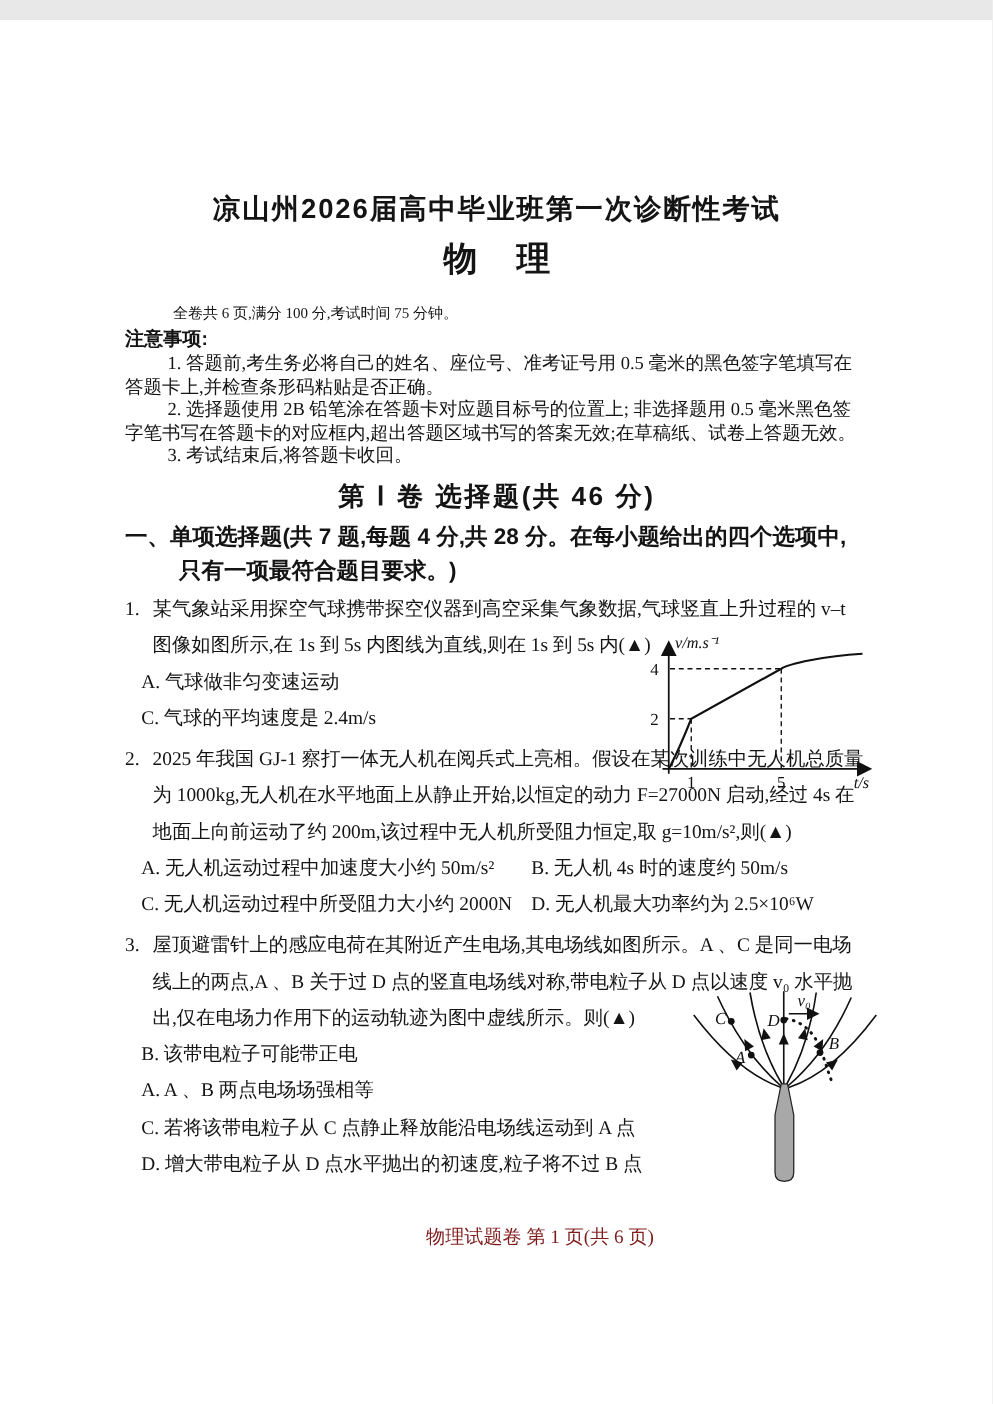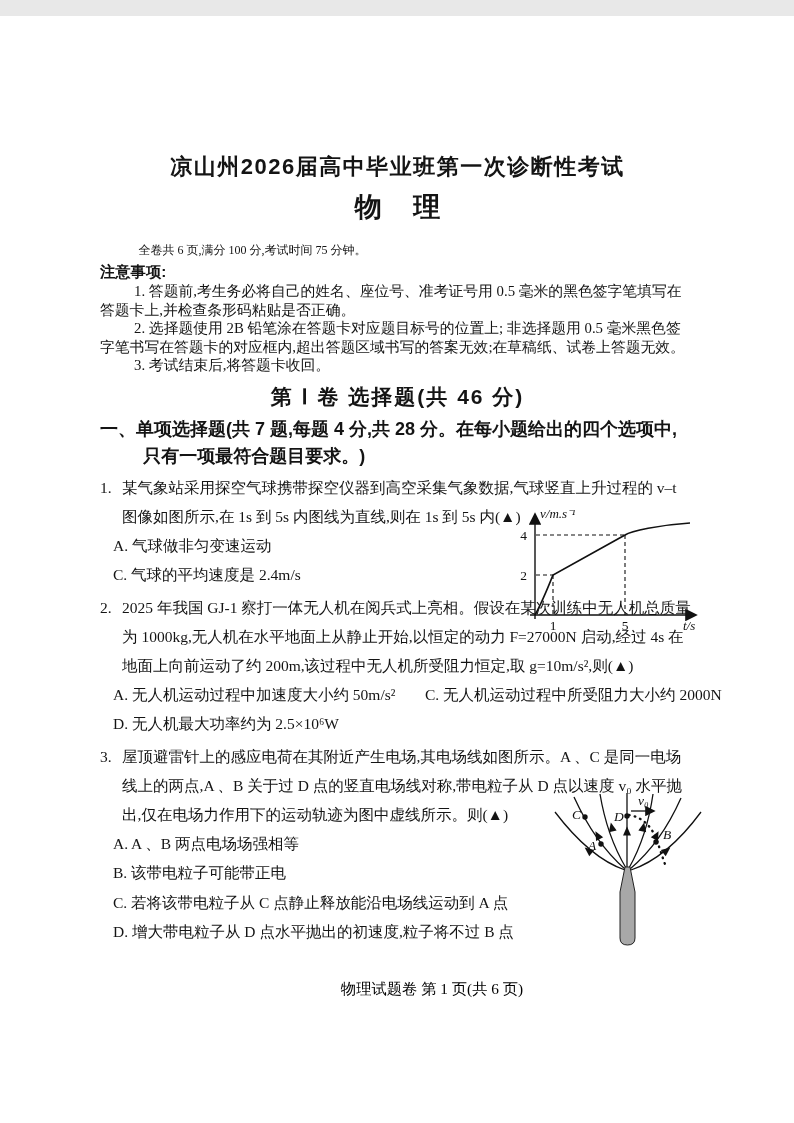--- a/index.html
+++ b/index.html
@@ -41,21 +41,21 @@
   .q-body { flex:1; }
   .opts { margin-left:13px; }
   .opt { line-height:29.5px; white-space:nowrap; }
   .opts-grid { display:grid; grid-template-columns:312px 1fr; margin-left:13px; }
 
   .fig-vt  { position:absolute; right:-10px; top:30px; }
   .fig-rod { position:absolute; right:-22px; top:46px; }
 
   .footer {
     position:absolute; top:963px; left:0; width:100%;
-    text-align:center; text-indent:70px; font-size:15.3px; color:#000000;
+    text-align:center; text-indent:70px; font-size:15.3px; color:#7f1d1d;
   }
 
   svg text { font-family:"Liberation Serif", serif; fill:#111; }
   .axis-label { font-style:italic; font-size:13px; }
   .tick { font-size:13.5px; }
   .pt-label { font-style:italic; font-size:13.5px; }
 </style>
 </head>
 <body>
 
@@ -108,33 +108,34 @@
       </svg>
     </div>
 
     <div class="question">
       <div class="q-row">
         <span class="q-num">2.</span>
         <div class="q-body">2025 年我国 GJ-1 察打一体无人机在阅兵式上亮相。假设在某次训练中无人机总质量为 1000kg,无人机在水平地面上从静止开始,以恒定的动力 F=27000N 启动,经过 4s 在地面上向前运动了约 200m,该过程中无人机所受阻力恒定,取 g=10m/s²,则(▲)</div>
       </div>
       <div class="opts-grid">
         <div class="opt">A. 无人机运动过程中加速度大小约 50m/s²</div>
+        <div class="opt">B. 无人机 4s 时的速度约 50m/s</div>
         <div class="opt">C. 无人机运动过程中所受阻力大小约 2000N</div>
         <div class="opt">D. 无人机最大功率约为 2.5×10⁶W</div>
       </div>
     </div>
 
     <div class="question">
       <div class="q-row">
         <span class="q-num">3.</span>
         <div class="q-body">屋顶避雷针上的感应电荷在其附近产生电场,其电场线如图所示。A 、C 是同一电场线上的两点,A 、B 关于过 D 点的竖直电场线对称,带电粒子从 D 点以速度 v₀ 水平抛出,仅在电场力作用下的运动轨迹为图中虚线所示。则(▲)</div>
       </div>
       <div class="opts">
+        <div class="opt">B. 该带电粒子可能带正电</div>
         <div class="opt">A. A 、B 两点电场场强相等</div>
-        <div class="opt">B. 该带电粒子可能带正电</div>
         <div class="opt">C. 若将该带电粒子从 C 点静止释放能沿电场线运动到 A 点</div>
         <div class="opt">D. 增大带电粒子从 D 点水平抛出的初速度,粒子将不过 B 点</div>
       </div>
 
       <svg class="fig-rod" width="172" height="172" viewBox="0 0 172 172">
         <defs>
           <marker id="arr2" markerWidth="8" markerHeight="8" refX="6" refY="4" orient="auto">
             <path d="M0,0 L8,4 L0,8 Z" fill="#111"></path>
           </marker>
         </defs>

